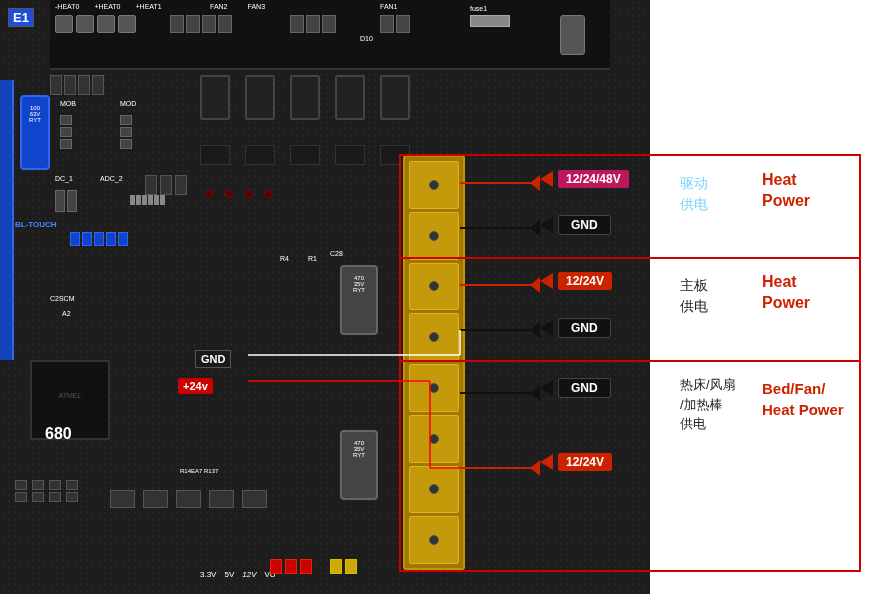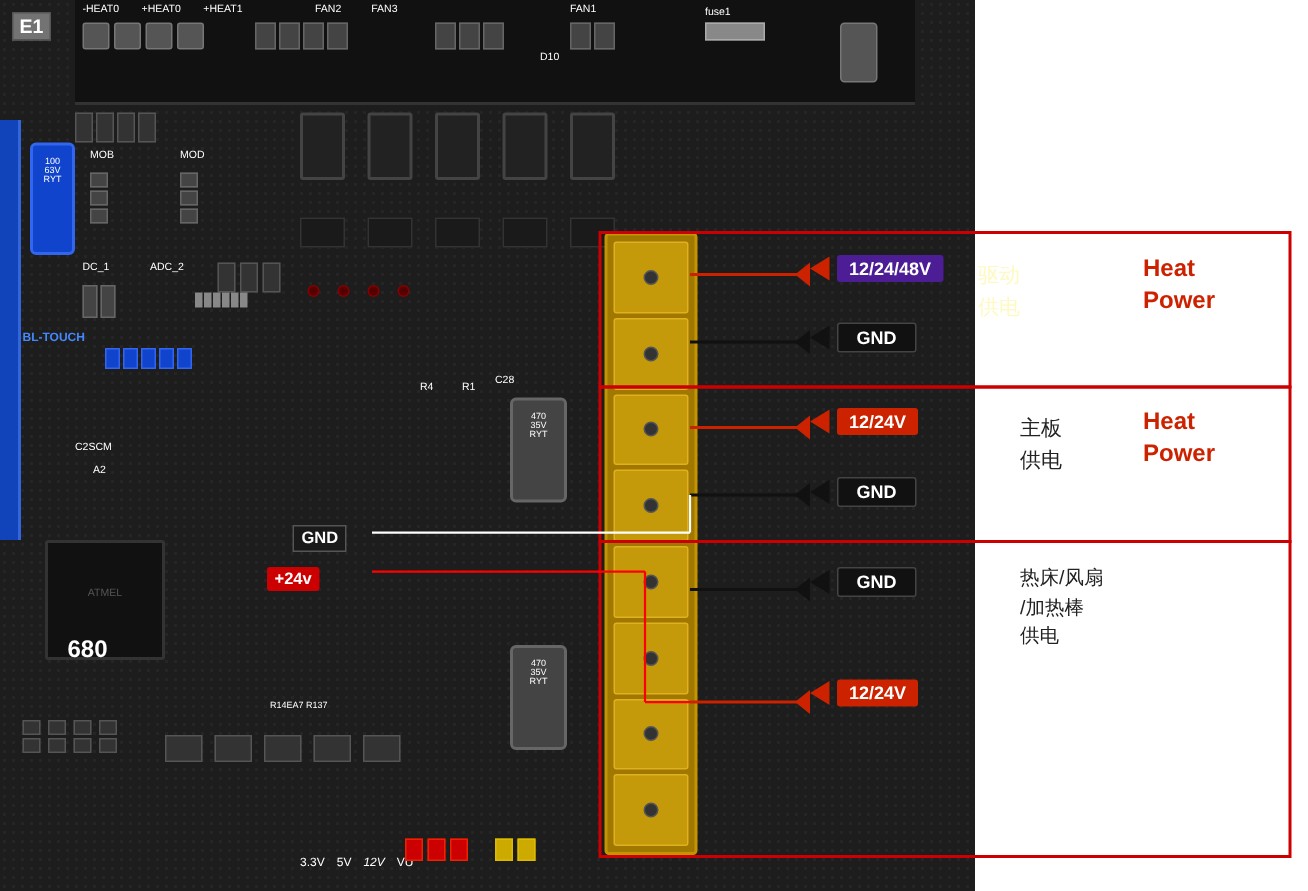--- a/index.html
+++ b/index.html
@@ -30,21 +30,21 @@
       pointer-events: none;
     }
   </style>
 </head>
 <body>
 
 <div style="position:absolute;top:0;left:0;width:650px;height:594px;background:#1d1d1d;overflow:hidden;">
 
   <div style="position:absolute;top:0;left:0;width:100%;height:100%;background-image:radial-gradient(circle,#252525 1px,transparent 1px);background-size:6px 6px;"></div>
 
-  <div style="position:absolute;top:8px;left:8px;color:white;font-size:13px;font-weight:bold;background:#737373;padding:1px 4px;border:1px solid #555;">E1</div>
+  <div style="position:absolute;top:8px;left:8px;color:white;font-size:13px;font-weight:bold;background:#1d4ed8;padding:1px 4px;border:1px solid #555;">E1</div>
 
   <div style="position:absolute;top:0;left:50px;width:560px;height:70px;background:#111;border-bottom:2px solid #333;">
 
     <div style="position:absolute;top:3px;left:5px;display:flex;gap:15px;">
       <span style="color:white;font-size:7px;">-HEAT0</span>
       <span style="color:white;font-size:7px;">+HEAT0</span>
       <span style="color:white;font-size:7px;">+HEAT1</span>
     </div>
 
     <div style="position:absolute;top:3px;left:160px;display:flex;gap:20px;">
@@ -329,29 +329,29 @@
 
   <line x1="248" y1="381" x2="430" y2="381" stroke="red" stroke-width="1.5"></line>
   <line x1="430" y1="381" x2="430" y2="468" stroke="red" stroke-width="1.5"></line>
   <line x1="430" y1="468" x2="460" y2="468" stroke="red" stroke-width="1.5"></line>
 </svg>
 
 <div style="position:absolute;top:0;left:0;width:872px;height:594px;pointer-events:none;">
 
   <div style="position:absolute;top:170px;left:540px;display:flex;align-items:center;gap:5px;">
     <div style="width:0;height:0;border-top:8px solid transparent;border-bottom:8px solid transparent;border-right:13px solid #cc2200;"></div>
-    <div style="background:#4c1d95;color:white;font-size:12px;font-weight:bold;padding:2px 8px;border-radius:2px;">12/24/48V</div>
+    <div style="background:#be185d;color:white;font-size:12px;font-weight:bold;padding:2px 8px;border-radius:2px;">12/24/48V</div>
   </div>
 
   <div style="position:absolute;top:215px;left:540px;display:flex;align-items:center;gap:5px;">
     <div style="width:0;height:0;border-top:8px solid transparent;border-bottom:8px solid transparent;border-right:13px solid #111;"></div>
     <div style="background:#111;color:white;font-size:12px;font-weight:bold;padding:2px 12px;border-radius:2px;border:1px solid #444;">GND</div>
   </div>
 
-  <div style="position:absolute;top:173px;left:652px;color:#fef9c3;font-size:14px;line-height:1.5;font-family:'Microsoft YaHei',Arial,sans-serif;">驱动<br>供电</div>
+  <div style="position:absolute;top:173px;left:680px;color:#7dd3fc;font-size:14px;line-height:1.5;font-family:'Microsoft YaHei',Arial,sans-serif;">驱动<br>供电</div>
   <div style="position:absolute;top:170px;left:762px;color:#cc2200;font-size:16px;font-weight:bold;line-height:1.3;white-space:pre;">Heat
 Power</div>
 
   <div style="position:absolute;top:272px;left:540px;display:flex;align-items:center;gap:5px;">
     <div style="width:0;height:0;border-top:8px solid transparent;border-bottom:8px solid transparent;border-right:13px solid #cc2200;"></div>
     <div style="background:#cc2200;color:white;font-size:12px;font-weight:bold;padding:2px 8px;border-radius:2px;">12/24V</div>
   </div>
 
   <div style="position:absolute;top:318px;left:540px;display:flex;align-items:center;gap:5px;">
     <div style="width:0;height:0;border-top:8px solid transparent;border-bottom:8px solid transparent;border-right:13px solid #111;"></div>
@@ -366,13 +366,15 @@
     <div style="width:0;height:0;border-top:8px solid transparent;border-bottom:8px solid transparent;border-right:13px solid #111;"></div>
     <div style="background:#111;color:white;font-size:12px;font-weight:bold;padding:2px 12px;border-radius:2px;border:1px solid #444;">GND</div>
   </div>
 
   <div style="position:absolute;top:453px;left:540px;display:flex;align-items:center;gap:5px;">
     <div style="width:0;height:0;border-top:8px solid transparent;border-bottom:8px solid transparent;border-right:13px solid #cc2200;"></div>
     <div style="background:#cc2200;color:white;font-size:12px;font-weight:bold;padding:2px 8px;border-radius:2px;">12/24V</div>
   </div>
 
   <div style="position:absolute;top:375px;left:680px;color:#222;font-size:13px;line-height:1.5;font-family:'Microsoft YaHei',Arial,sans-serif;">热床/风扇<br>/加热棒<br>供电</div>
+  <div style="position:absolute;top:378px;left:762px;color:#cc2200;font-size:15px;font-weight:bold;line-height:1.4;white-space:pre;">Bed/Fan/
+Heat Power</div>
 </div>
 
 </body></html>

